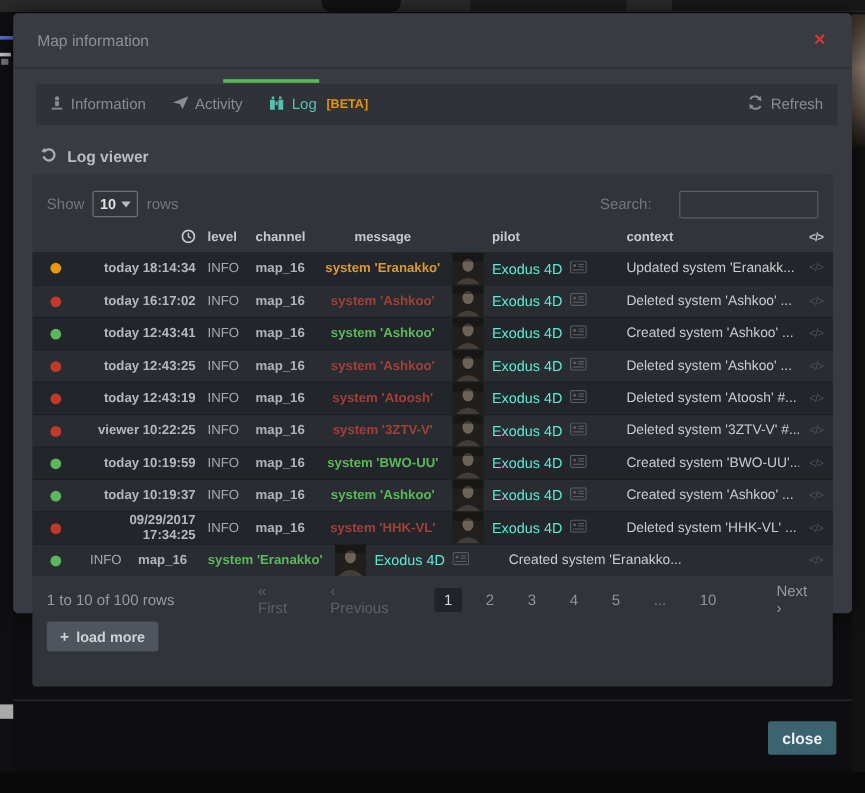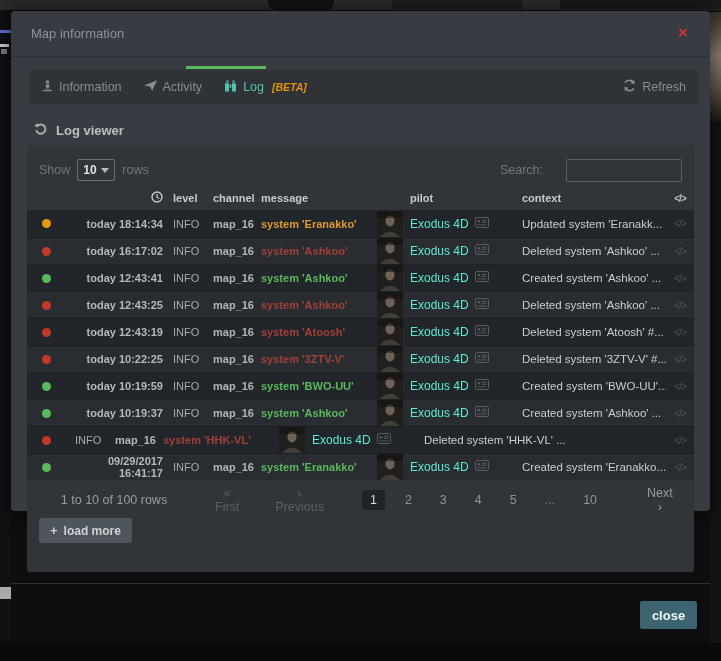--- a/index.html
+++ b/index.html
@@ -28,21 +28,21 @@
   .dlg-title{position:absolute;left:20px;top:15px;font-size:13px;color:#8c9298;}
   .close-x{position:absolute;right:22px;top:13px;font-size:17px;line-height:17px;font-weight:bold;
            color:#cc3834;cursor:pointer;}
   .loading-bar{position:absolute;left:175px;top:55px;width:80px;height:3px;background:#5cb85c;}
 
   .tabbar{position:absolute;left:19px;top:59px;width:668px;height:34px;background:#2f3338;
           display:flex;align-items:center;padding:0 12px;}
   .tab{display:flex;align-items:center;gap:6px;font-size:12.5px;color:#878d93;margin-right:22px;cursor:pointer;}
   .tab .lbl{color:#878d93;}
   .tab-log .lbl{color:#55c0b0;}
-  .beta{color:#e5930f;font-size:10.5px;font-weight:bold;margin-left:2px;font-style:italic;}
+  .beta{color:#e5930f;font-size:10.5px;font-weight:bold;margin-left:2px;}
   .tab-spacer{flex:1;}
   .tab-refresh{margin-right:0;}
 
   .section-head{position:absolute;left:22px;top:111px;display:flex;align-items:center;gap:8px;
                 font-size:13px;font-weight:bold;color:#b9bec3;}
 
   .panel{position:absolute;left:16px;top:134px;width:667px;height:427px;background:#313539;border-radius:3px;}
   .controls{display:flex;justify-content:space-between;align-items:center;padding:13px 12px 0 12px;height:37px;}
   .ctrl-left{display:flex;align-items:center;gap:7px;font-size:12.5px;color:#71777d;}
   .select{display:flex;align-items:center;justify-content:space-between;width:38px;height:22px;
@@ -54,21 +54,21 @@
   .search-input{width:116px;height:23px;background:transparent;border:1px solid #5a6065;border-radius:2px;
                 color:#d6dade;padding:0 6px;font-size:12px;outline:none;}
 
   
   .thead,.lv-row{display:flex;align-items:center;}
   .thead{height:24px;margin-top:4px;padding:0;font-size:11px;font-weight:bold;color:#c5cad0;}
   .c-dot{width:38px;display:flex;justify-content:center;flex:none;}
   .c-time{width:98px;flex:none;text-align:right;}
   .c-level{width:40px;flex:none;margin-left:10px;}
   .c-channel{width:48px;flex:none;}
-  .c-message{width:116px;flex:none;white-space:nowrap;overflow:hidden;}
+  .c-message{width:116px;flex:none;white-space:nowrap;overflow:hidden;text-align:center;}
   .c-avatar{width:27px;flex:none;height:26px;}
   .c-pilot{width:118px;flex:none;padding-left:6px;display:flex;align-items:center;gap:6px;}
   .c-context{flex:1;white-space:nowrap;overflow:hidden;}
   .c-code{width:28px;flex:none;text-align:center;font-size:10px;letter-spacing:-1px;}
   .thead .c-code{color:#b7bcc1;}
   .lv-row{height:27px;font-size:11px;cursor:pointer;}
   .lv-row:nth-child(odd){background:#222529;}
   .lv-row:nth-child(even){background:#292d31;}
   .lv-row + .lv-row{border-top:1px solid #1d2023;}
   .dot{width:9px;height:9px;border-radius:50%;}
@@ -80,21 +80,21 @@
   .lv-row .c-context{color:#c9cdd1;font-size:11.5px;}
   .lv-row .c-code{color:#4b5156;}
   .st-created .dot{background:#5cb85c;}
   .st-created .c-message{color:#5cb85c;}
   .st-deleted .dot{background:#c0392b;}
   .st-deleted .c-message{color:#a04038;}
   .st-updated .dot{background:#e5990f;}
   .st-updated .c-message{color:#dd9a31;}
   .avatar-img{display:block;width:26px;height:26px;}
 
-  .pager-row{display:flex;align-items:center;margin-top:9px;padding:0 12px;height:22px;text-align:center;}
+  .pager-row{display:flex;align-items:center;margin-top:9px;padding:0 12px;height:22px;}
   .summary{font-size:12.5px;color:#969ca1;width:150px;flex:none;}
   .pager{display:flex;align-items:center;}
   .pg{font-size:12.5px;color:#8d949a;padding:2px 8px;margin:0 6px;cursor:pointer;}
   .pg.nav{color:#959ca2;margin-left:28px;}
   .pg.dim{color:#5b6166;cursor:default;}
   .pg.dots{color:#7a8086;cursor:default;}
   .pg.active{background:#202327;color:#d7dbde;border-radius:2px;padding:3px 8px;cursor:default;}
   .pg-first{margin-left:18px;margin-right:14px;}
   .pg-prev{margin-right:24px;}
   .pg-next{margin-left:12px;}
@@ -383,21 +383,21 @@
                 </svg>
             </span>
           </span>
           <span class="c-context">Deleted system 'Atoosh' #...</span>
           <span class="c-code">&lt;/&gt;</span>
         </div>
           <div class="lv-row st-deleted">
           <span class="c-dot">
               <span class="dot"></span>
             </span>
-          <span class="c-time">today 10:22:25</span>
+          <span class="c-time">viewer 10:22:25</span>
           <span class="c-level">INFO</span>
           <span class="c-channel">map_16</span>
           <span class="c-message">system '3ZTV-V'</span>
           <span class="c-avatar">
             <svg class="avatar-img" width="26" height="26" viewBox="0 0 26 26">
               <defs></defs>
               <rect width="26" height="26" fill="#1b1a19"></rect>
               <rect width="26" height="26" fill="#262320" opacity="0.6"></rect>
               <ellipse cx="13" cy="10" rx="4.6" ry="5.4" fill="#6e6257"></ellipse>
               <path d="M3 26 Q13 15.5 23 26 Z" fill="#423d36"></path>
@@ -482,20 +482,21 @@
                 </svg>
             </span>
           </span>
           <span class="c-context">Created system 'Ashkoo' ...</span>
           <span class="c-code">&lt;/&gt;</span>
         </div>
           <div class="lv-row st-deleted">
           <span class="c-dot">
               <span class="dot"></span>
             </span>
+          <span class="c-time">09/29/2017 17:34:25</span>
           <span class="c-level">INFO</span>
           <span class="c-channel">map_16</span>
           <span class="c-message">system 'HHK-VL'</span>
           <span class="c-avatar">
             <svg class="avatar-img" width="26" height="26" viewBox="0 0 26 26">
               <defs></defs>
               <rect width="26" height="26" fill="#1b1a19"></rect>
               <rect width="26" height="26" fill="#262320" opacity="0.6"></rect>
               <ellipse cx="13" cy="10" rx="4.6" ry="5.4" fill="#6e6257"></ellipse>
               <path d="M3 26 Q13 15.5 23 26 Z" fill="#423d36"></path>
@@ -514,21 +515,20 @@
                 </svg>
             </span>
           </span>
           <span class="c-context">Deleted system 'HHK-VL' ...</span>
           <span class="c-code">&lt;/&gt;</span>
         </div>
           <div class="lv-row st-created">
           <span class="c-dot">
               <span class="dot"></span>
             </span>
-          <span class="c-time">09/29/2017 16:41:17</span>
           <span class="c-level">INFO</span>
           <span class="c-channel">map_16</span>
           <span class="c-message">system 'Eranakko'</span>
           <span class="c-avatar">
             <svg class="avatar-img" width="26" height="26" viewBox="0 0 26 26">
               <defs></defs>
               <rect width="26" height="26" fill="#1b1a19"></rect>
               <rect width="26" height="26" fill="#262320" opacity="0.6"></rect>
               <ellipse cx="13" cy="10" rx="4.6" ry="5.4" fill="#6e6257"></ellipse>
               <path d="M3 26 Q13 15.5 23 26 Z" fill="#423d36"></path>

